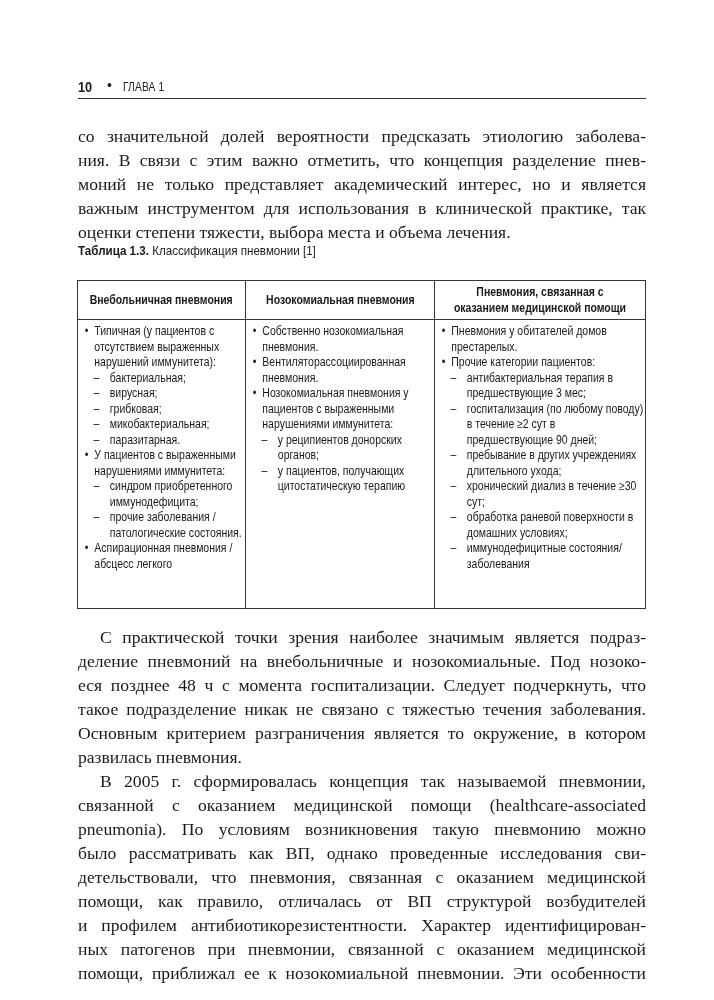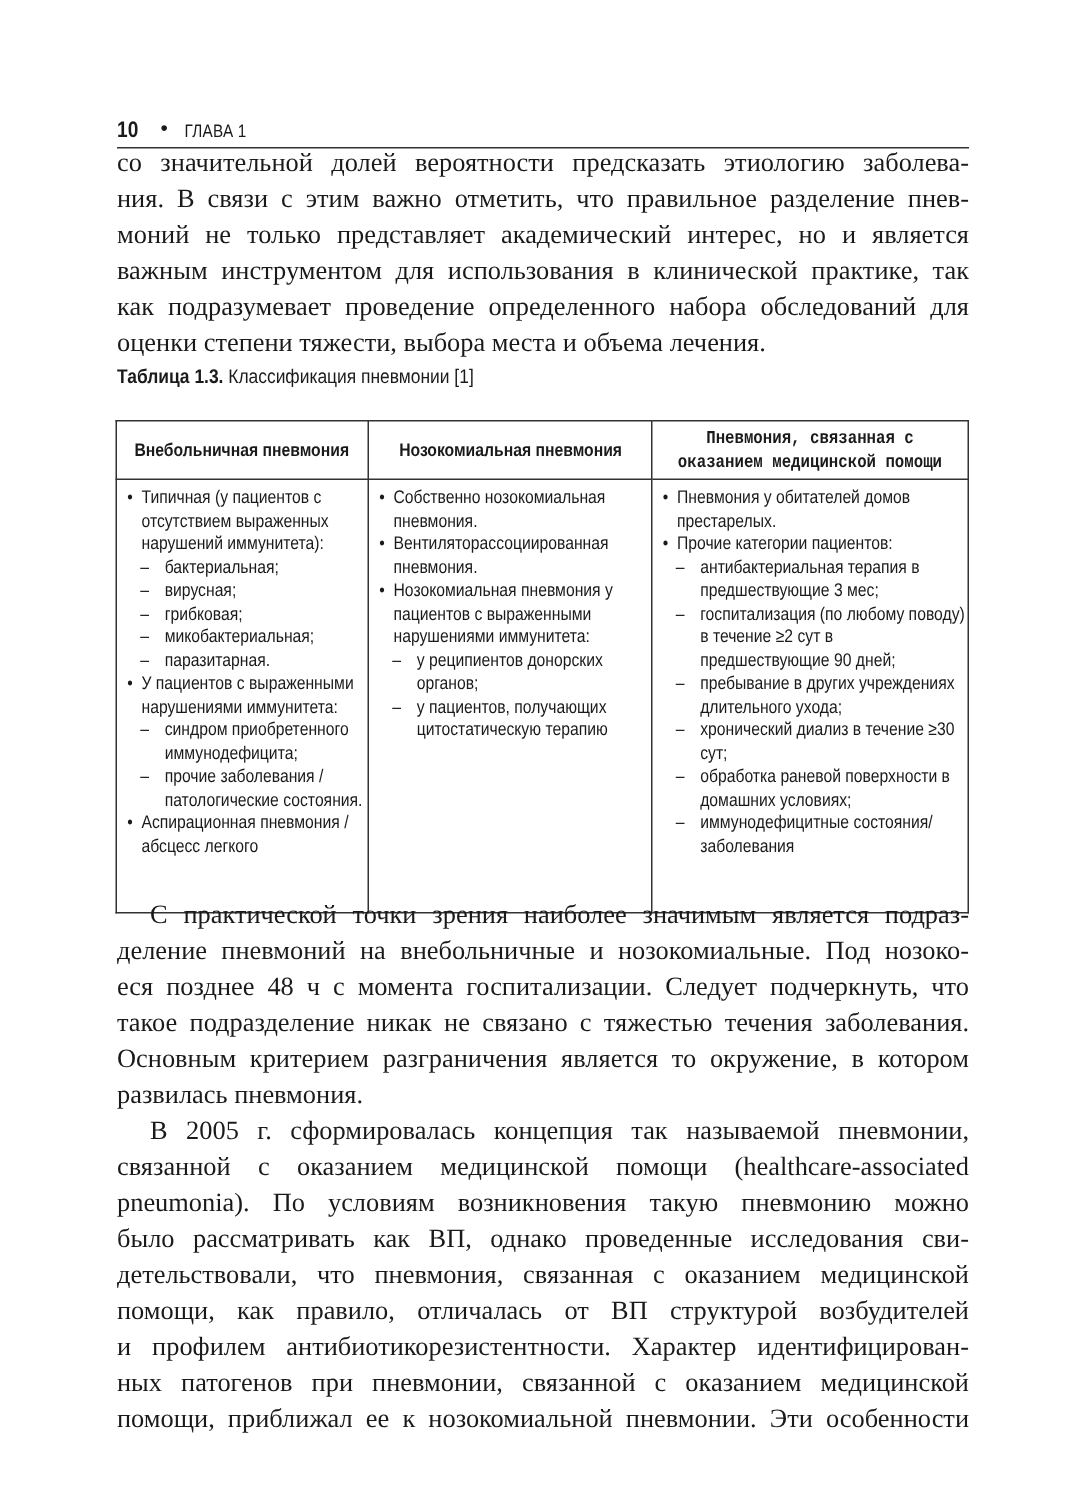--- a/index.html
+++ b/index.html
@@ -1,53 +1,52 @@
 <!DOCTYPE html>
 <html><head>
 <meta charset="utf-8">
 <style>
   html, body { margin: 0; padding: 0; background: #ffffff; }
   body { width: 714px; height: 1000px; position: relative; overflow: hidden; color: #1a1a1a; }
   .page-header { position: absolute; left: 78px; top: 78px; width: 568px; height: 20px; border-bottom: 1.3px solid #333; }
   .page-header .pnum { position: absolute; left: 0; top: 0; font-family: "Liberation Sans", sans-serif; font-weight: bold; font-size: 15px; transform: scaleX(0.85); transform-origin: left; }
   .page-header .bullet { position: absolute; left: 29px; top: -1px; font-family: "Liberation Sans", sans-serif; font-size: 14px; }
   .page-header .chap { position: absolute; left: 45px; top: 2px; font-family: "Liberation Sans", sans-serif; font-size: 12px; transform: scaleX(0.85); transform-origin: left; letter-spacing: 0.2px; }
-  .body-text { position: absolute; left: 78px; width: 568px; font-family: "Liberation Serif", serif; font-size: 17.6px; line-height: 24px; text-align: justify; }
+  .body-text { position: absolute; left: 78px; width: 568px; font-family: "Liberation Serif", serif; font-size: 17.6px; line-height: 24px; text-align: justify; margin-top: 28px; }
   .body-text .line { display: block; white-space: nowrap; text-align-last: justify; text-align: justify; }
   .body-text .line.last { text-align-last: left; }
   .body-text .line.indent { padding-left: 22px; }
   .caption { position: absolute; left: 78px; top: 243px; font-family: "Liberation Sans", sans-serif; font-size: 13.2px; transform: scaleX(0.88); transform-origin: left; white-space: nowrap; }
   .caption b { font-weight: bold; }
   table.cls { position: absolute; left: 77px; top: 280px; width: 569px; border-collapse: collapse; font-family: "Liberation Sans", sans-serif; font-size: 12.2px; line-height: 15.5px; }
   table.cls th, table.cls td { border: 1.2px solid #333; vertical-align: top; padding: 0; }
   table.cls th { height: 38px; font-weight: bold; text-align: center; vertical-align: middle; font-size: 12.2px; line-height: 16px; }
   table.cls th span { display: inline-block; transform: scaleX(0.86); }
   table.cls td { height: 284px; padding: 4px 0 0 6px; }
-  .col1 { width: 168px; } .col2 { width: 188px; } .col3 { width: 213px; font-family: Liberation Mono, monospace; }
+  .col1 { width: 168px; } .col2 { width: 188px; } .col3 { width: 213px; }
   .cell-inner { transform: scaleX(0.86); transform-origin: left top; width: 116%; }
   .it { position: relative; padding-left: 12px; }
   .it::before { content: "\2022"; position: absolute; left: 1px; top: 0; }
   .sub { position: relative; padding-left: 30px; }
   .sub::before { content: "\2013"; position: absolute; left: 11px; top: 0; }
 </style>
 </head>
 <body>
 
 <div class="page-header">
   <span class="pnum">10</span>
   <span class="bullet">•</span>
   <span class="chap">ГЛАВА 1</span>
 </div>
 
 <div class="body-text" style="top:96px;" id="p1">
     <span class="line">со значительной долей вероятности предсказать этиологию заболева-</span>
-    <span class="line">ния. В связи с этим важно отметить, что правильное разделение пнев-</span>
+    <span class="line">ния. В связи с этим важно отметить, что концепция разделение пнев-</span>
     <span class="line">моний не только представляет академический интерес, но и является</span>
     <span class="line">важным инструментом для использования в клинической практике, так</span>
-    <span class="line">как подразумевает проведение определенного набора обследований для</span>
     <span class="line last">оценки степени тяжести, выбора места и объема лечения.</span>
   </div>
 
 <div class="caption">
   <b>Таблица 1.3.</b><span> Классификация пневмонии [1]</span>
 </div>
 
 <table class="cls">
   <thead>
     <tr>

